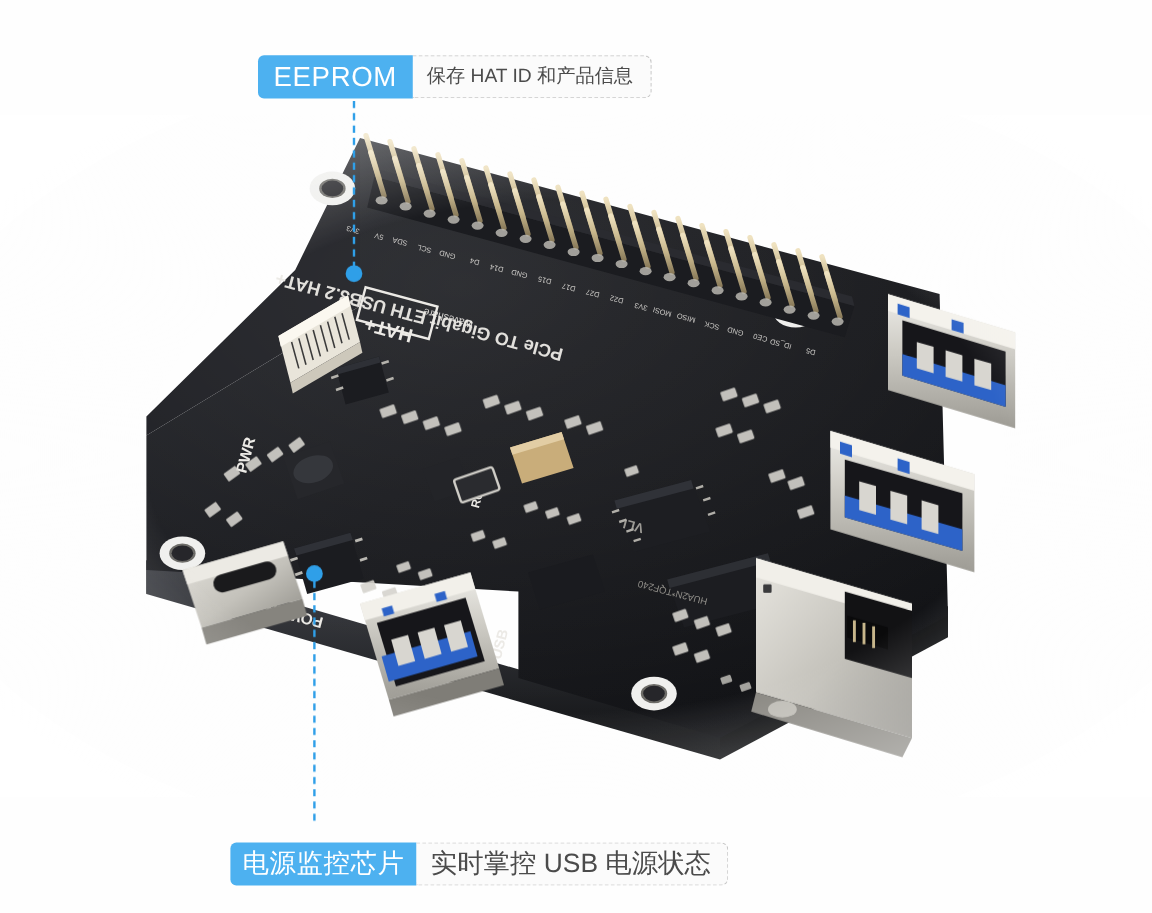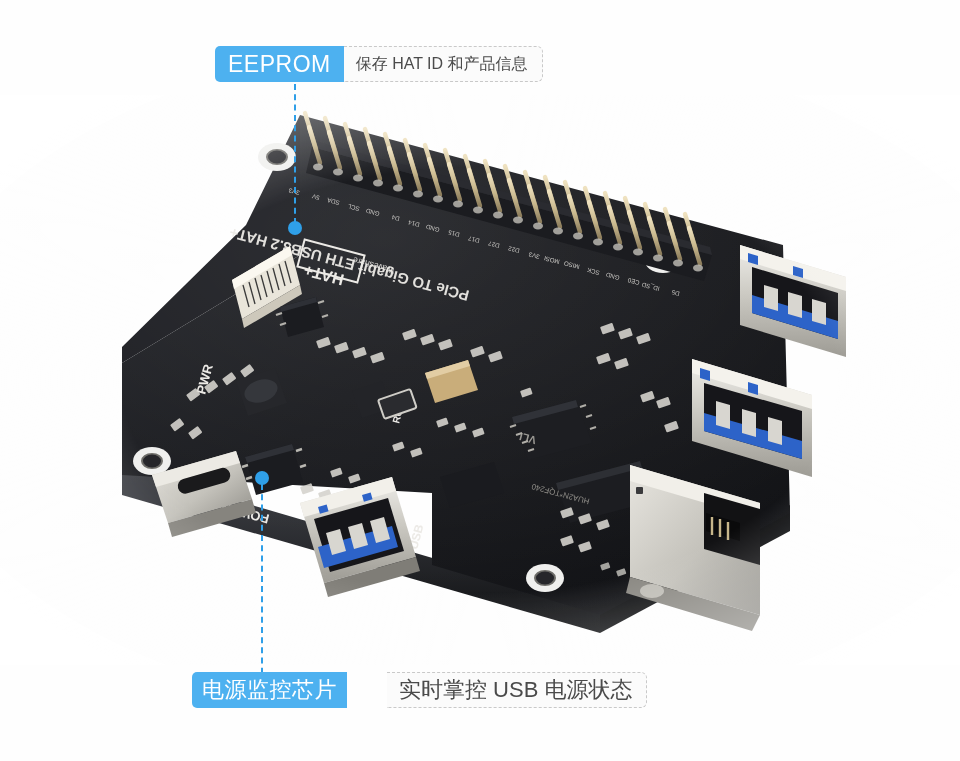--- a/index.html
+++ b/index.html
@@ -16,23 +16,23 @@
     background:#4db1f0;color:#ffffff;font-size:23px;letter-spacing:.5px;
     border-radius:5px 0 0 5px;padding:0 13px;white-space:nowrap;line-height:1;
   }
   .callout .desc{
     display:flex;align-items:center;white-space:nowrap;
     background:#fbfbfb;color:#4b4b4b;font-size:16px;line-height:1;
     border:1px dashed #c9c9c9;border-left:none;border-radius:0 6px 6px 0;
     padding:0 14px 0 12px;
   }
   .callout.top{left:215px;top:46px;}
-  .callout.bottom{left:192px;top:672px;}
+  .callout.bottom{left:192px;top:702px;}
   .callout.bottom .badge{font-size:22px;padding:0 10px;}
-  .callout.bottom .desc{font-size:22px;margin-left:40px;}
+  .callout.bottom .desc{font-size:22px;}
 
   
   .leader{position:absolute;border-left:2px dashed #2f9fe8;}
   .leader.top{left:294px;top:84px;height:140px;}
   .leader.bottom{left:261px;top:484px;height:200px;}
   .dot{position:absolute;width:14px;height:14px;border-radius:50%;background:#2f9fe8;}
   .dot.top{left:288px;top:221px;}
   .dot.bottom{left:255px;top:471px;}
 
   

